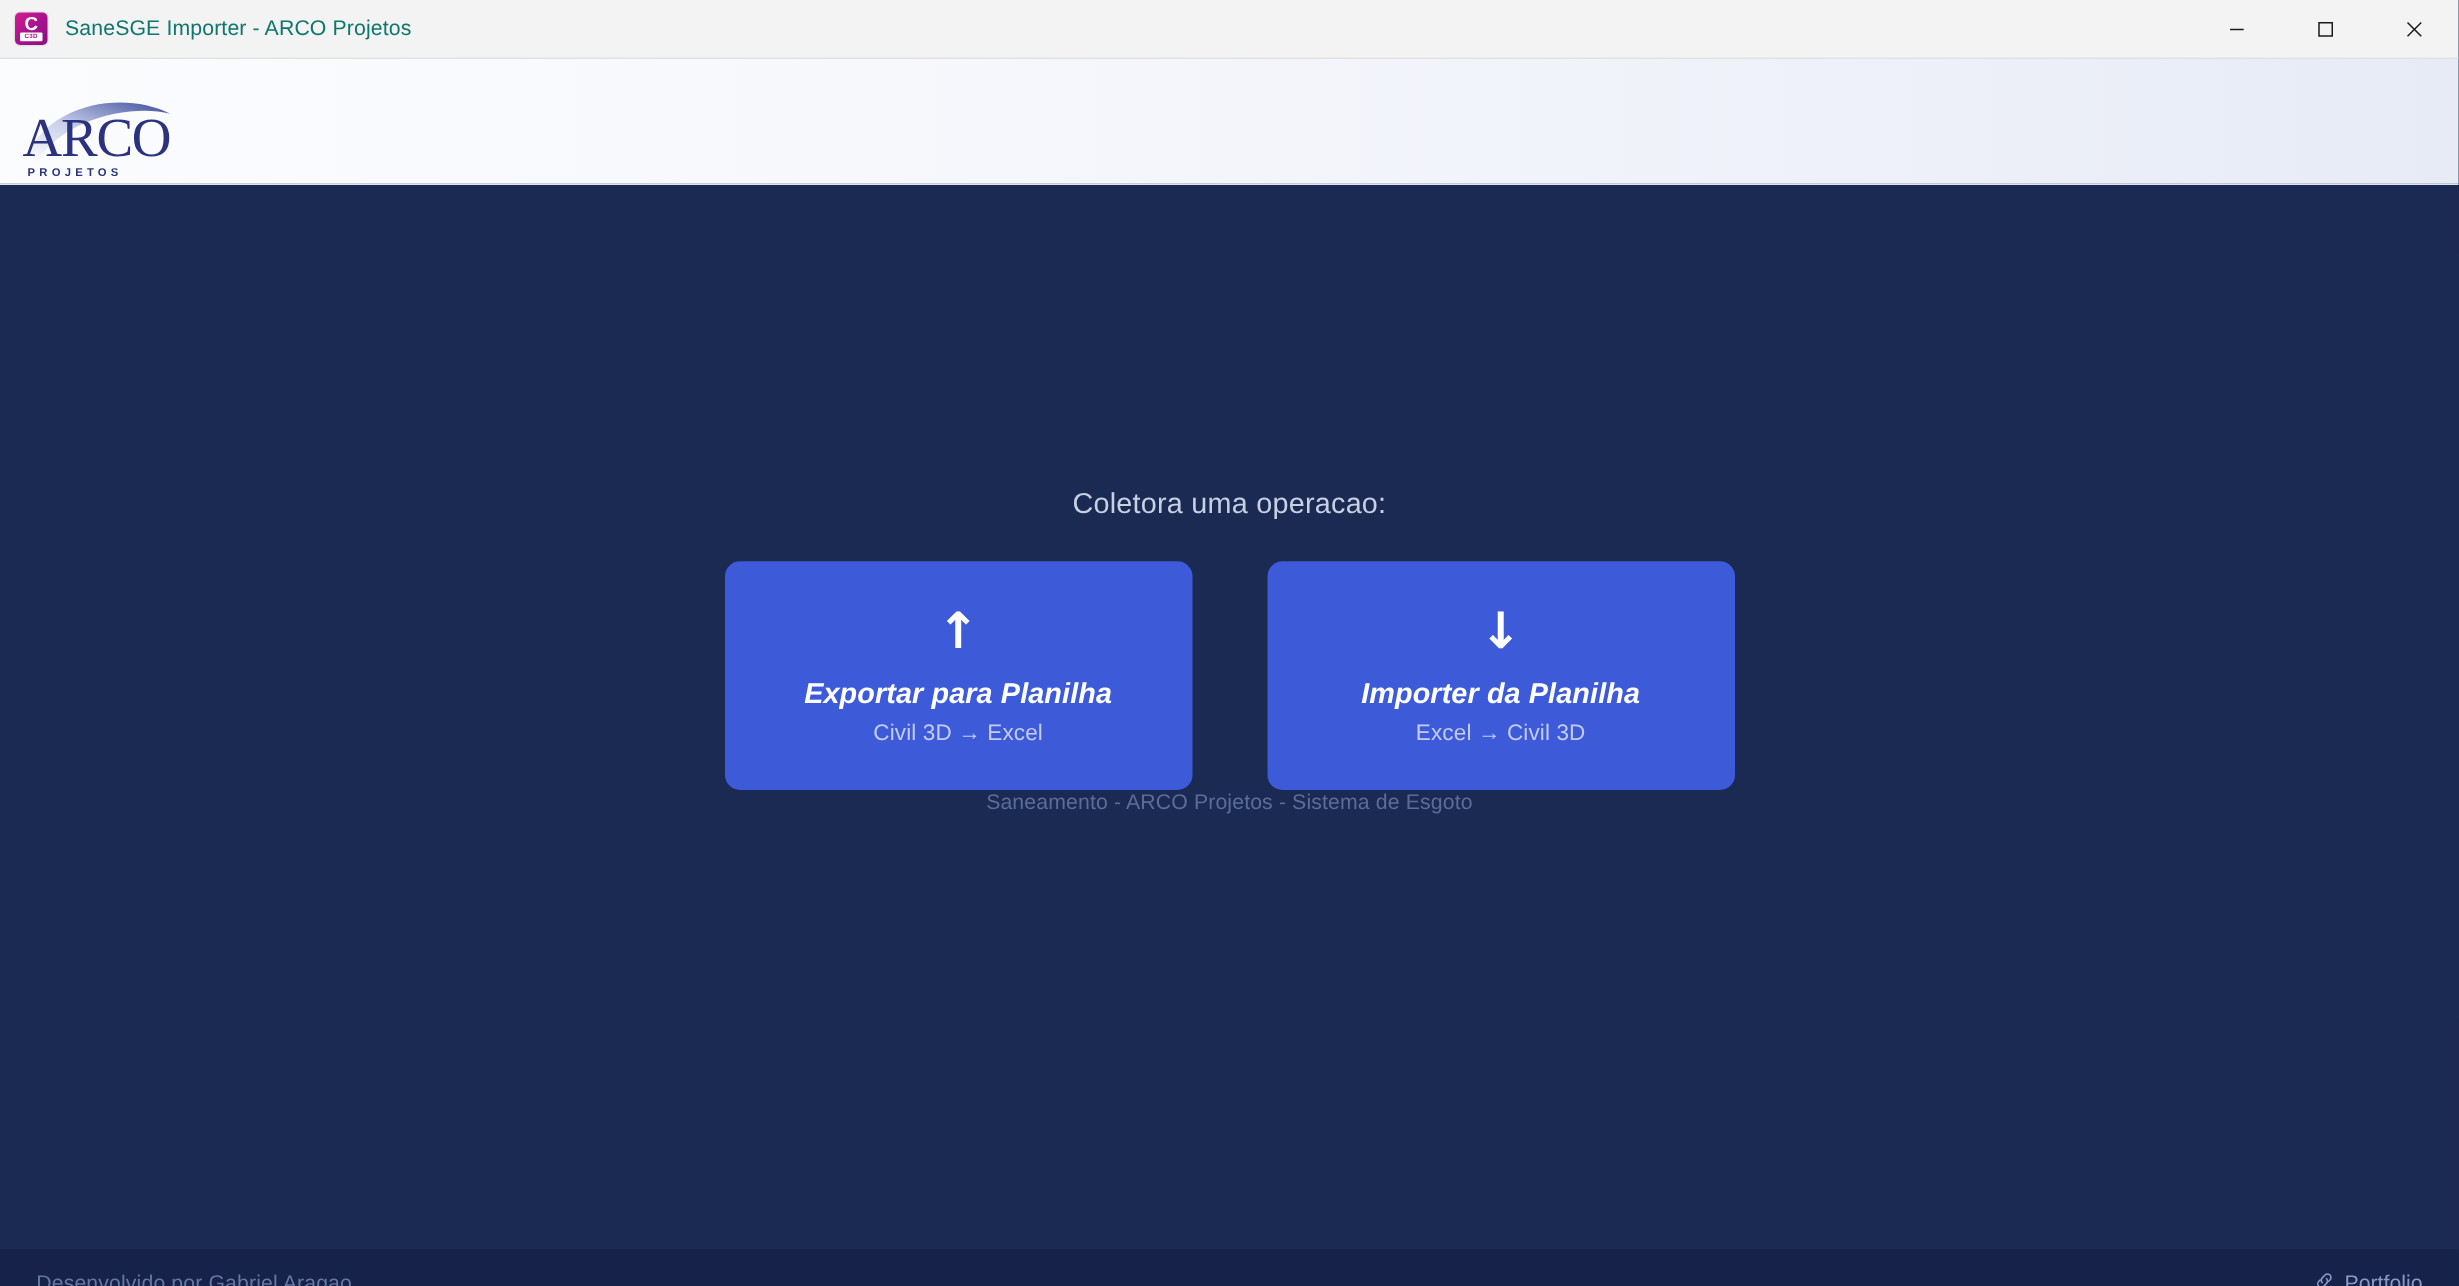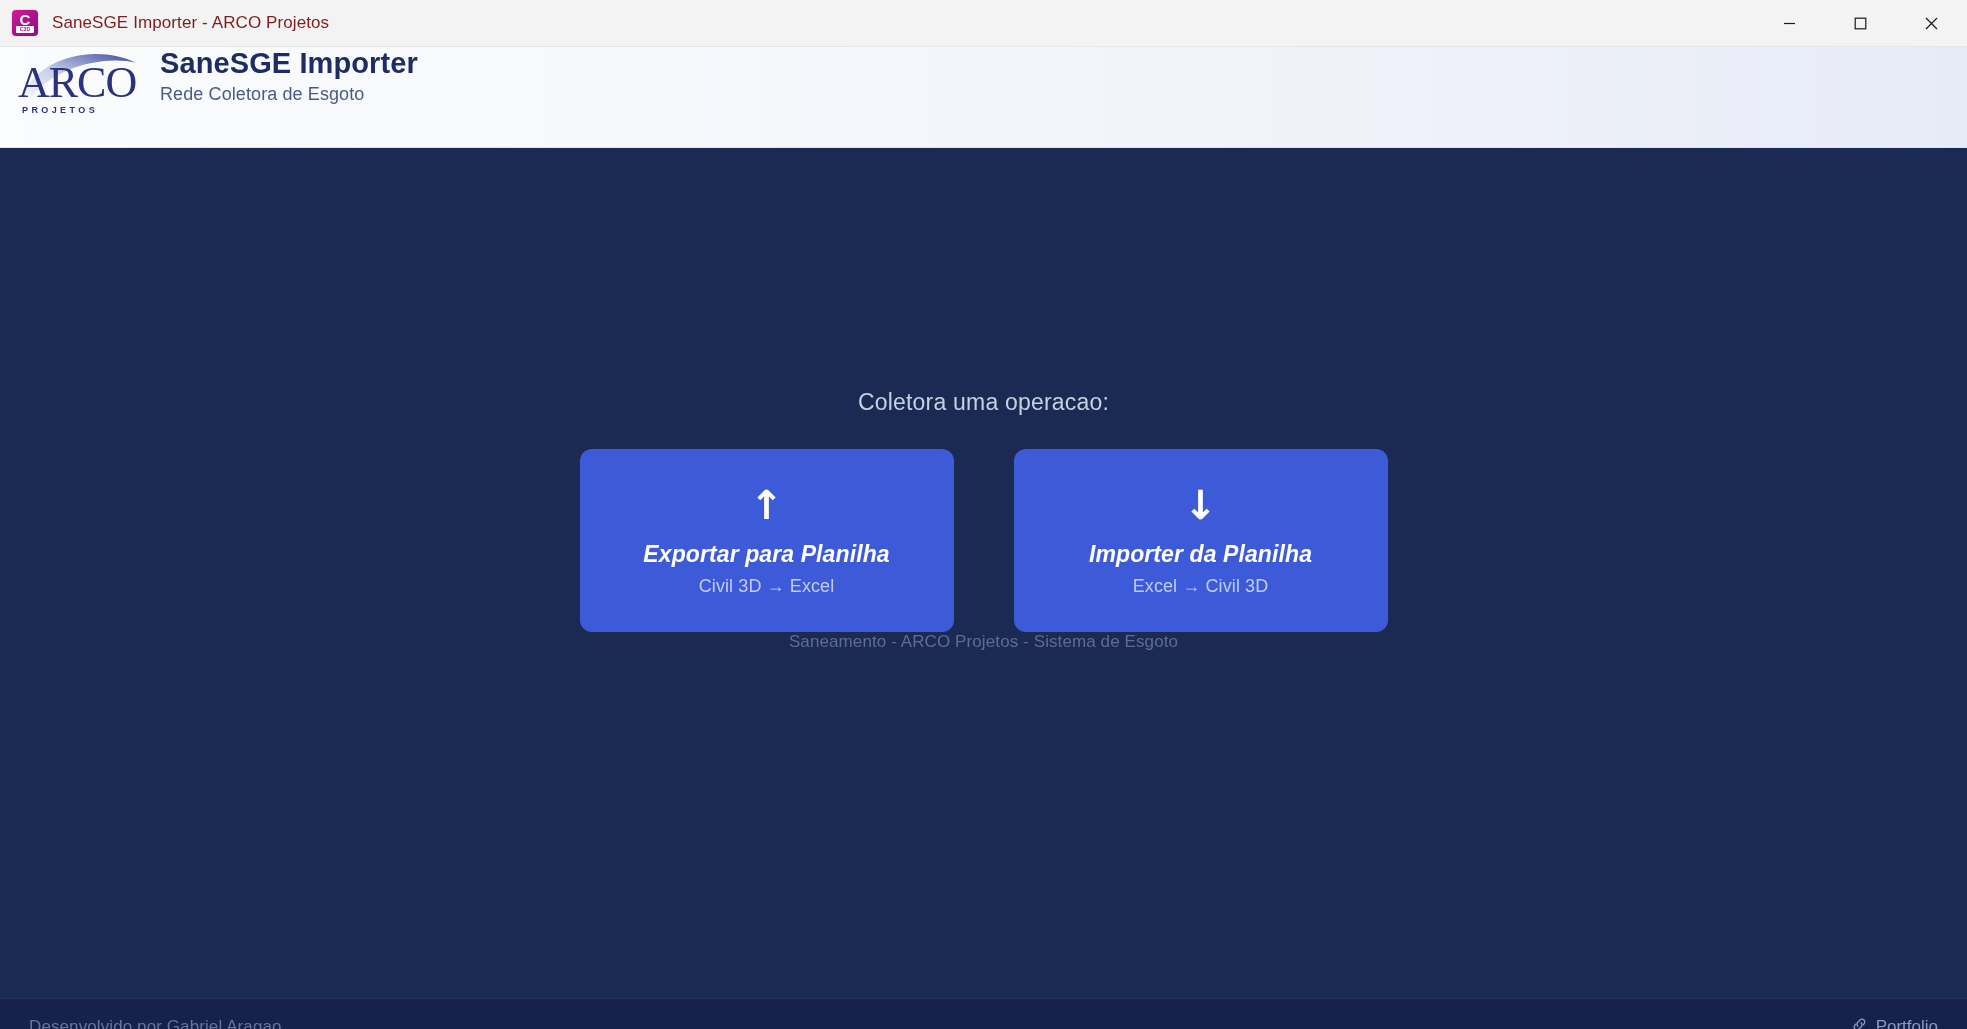--- a/index.html
+++ b/index.html
@@ -47,21 +47,21 @@
     border-radius: 1px;
     color: #a6128e;
     font-size: 5px;
     line-height: 7px;
     text-align: center;
     font-weight: bold;
     letter-spacing: .2px;
   }
   .tb-title {
     font-size: 17px;
-    color: #7f1d1d;
+    color: #0f766e;
     letter-spacing: .1px;
     white-space: nowrap;
   }
   .tb-controls {
     position: absolute;
     right: 0; top: 0;
     height: 47px;
     display: flex;
   }
   .tb-btn {
@@ -69,21 +69,21 @@
     display: flex; align-items: center; justify-content: center;
     color: #1b1b1b;
   }
   .tb-btn svg { display: block; }
 
   
   .brandbar {
     height: 101px;
     background: linear-gradient(to right, #fbfcfe 0%, #f6f8fc 35%, #eef1f9 75%, #e7ebf6 100%);
     display: flex;
-    align-items: flex-start;
+    align-items: flex-end;
     padding-left: 14px;
     border-bottom: 1px solid #dfe4f0;
   }
   .logo-wrap {
     width: 128px;
     height: 72px;
     position: relative;
     flex: none;
     margin-right: 18px;
   }
@@ -231,24 +231,20 @@
           <stop offset="0%" stop-color="#ffffff"></stop>
           <stop offset="45%" stop-color="#c8d0ea"></stop>
           <stop offset="100%" stop-color="#3b4a9c"></stop>
         </linearGradient>
       </defs>
       <path d="M6 52 C 26 6, 86 -2, 122 16 C 92 8, 36 20, 16 54 Z" fill="url(#swoosh)"></path>
       <text x="4" y="50" font-family="'Liberation Serif', serif" font-size="44" fill="#2b327e" letter-spacing="-1">ARCO</text>
       <text x="8" y="66" font-family="'Liberation Sans', sans-serif" font-size="9" fill="#2b327e" font-weight="bold" letter-spacing="3.4">PROJETOS</text>
     </svg>
   </div>
-  <div class="brand-text">
-    <div class="brand-title">SaneSGE Importer</div>
-    <div class="brand-sub">Rede Coletora de Esgoto</div>
-  </div>
 </div>
 
 <div class="main">
   <div class="prompt">Coletora uma operacao:</div>
 
   <div class="cards">
     <div class="card">
       <div class="card-arrow">↑</div>
       <div class="card-title">Exportar para Planilha</div>
       <div class="card-sub">Civil 3D → Excel</div>

